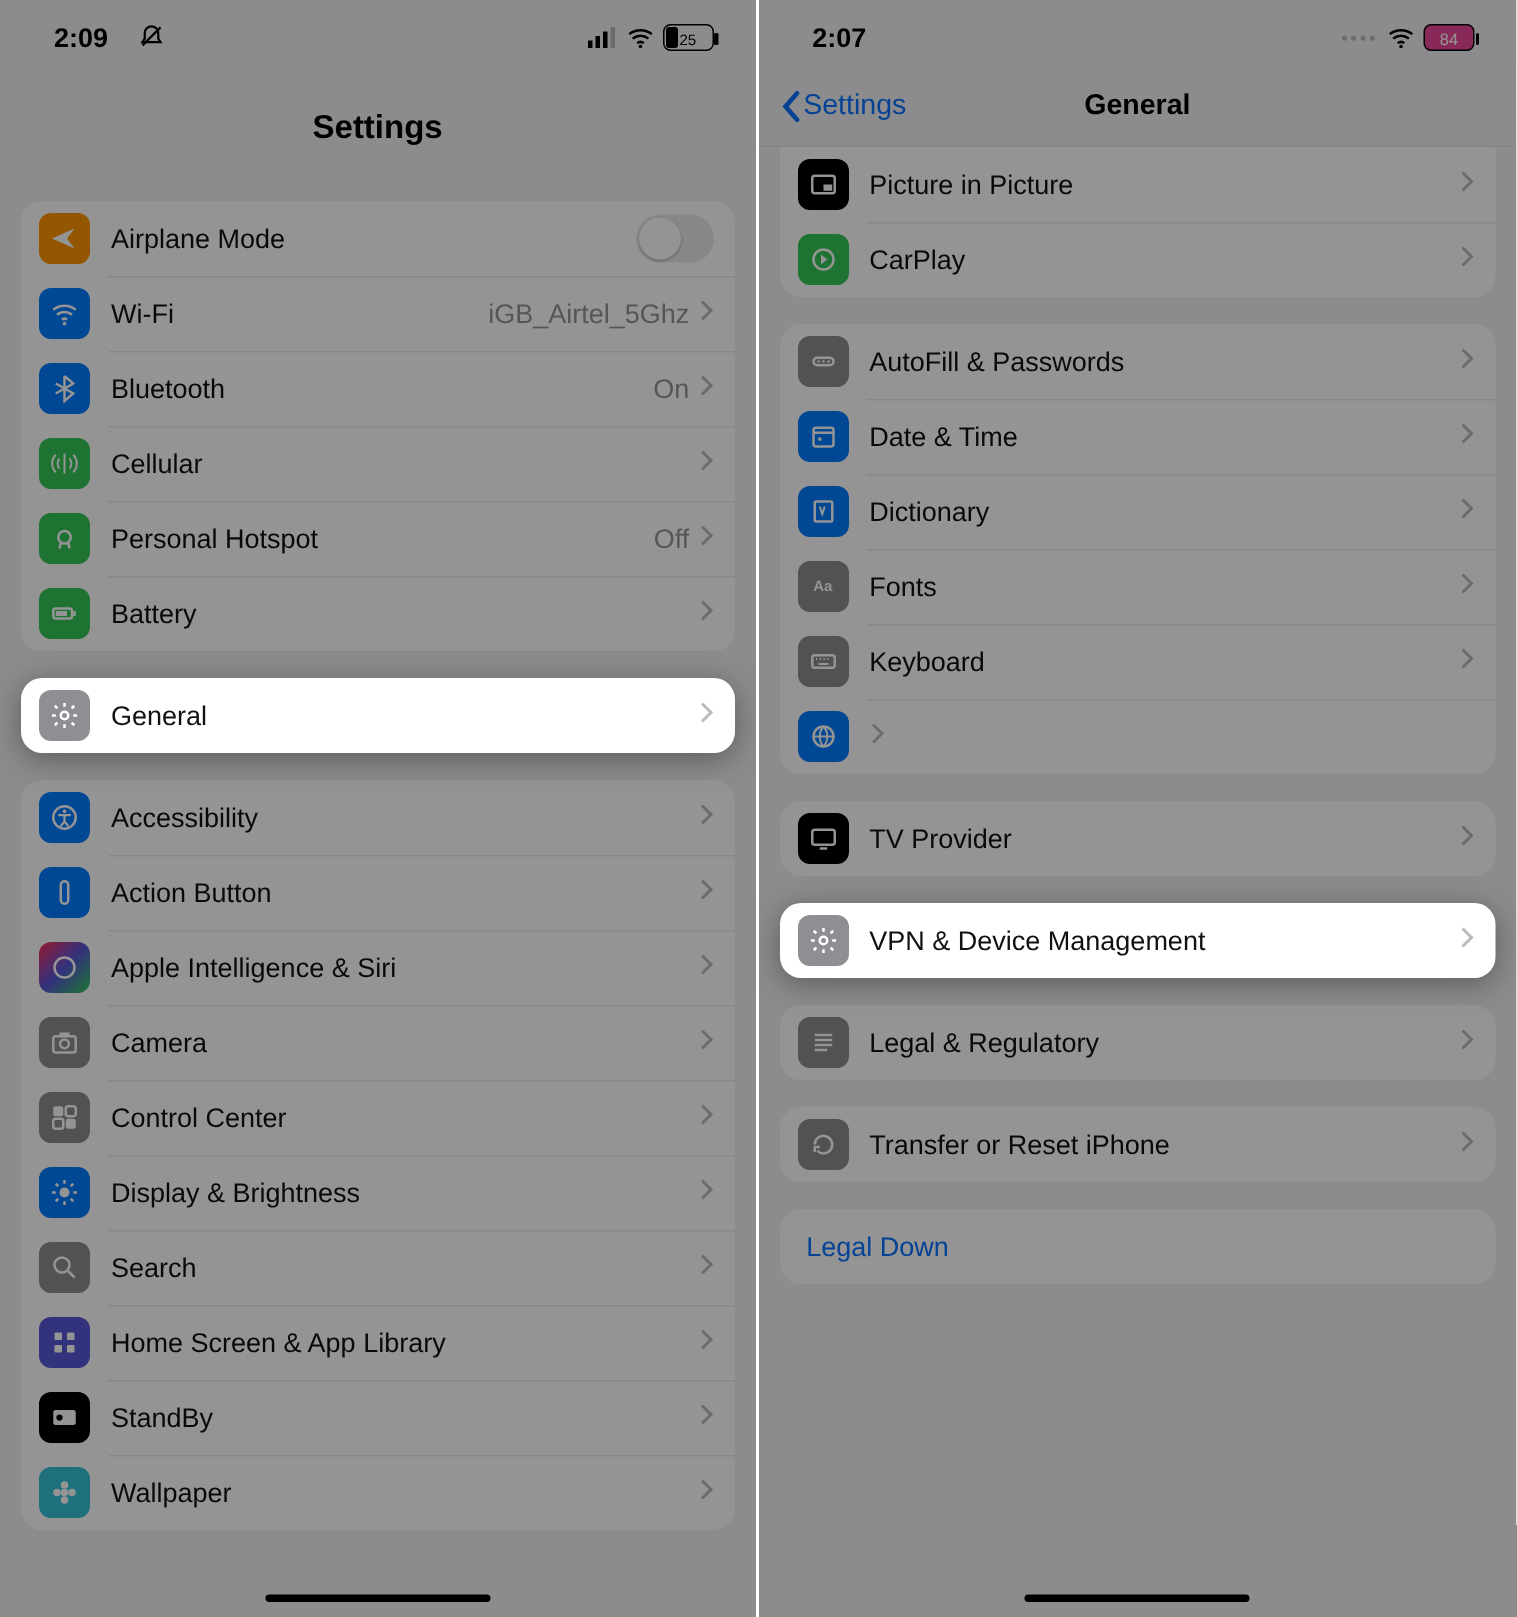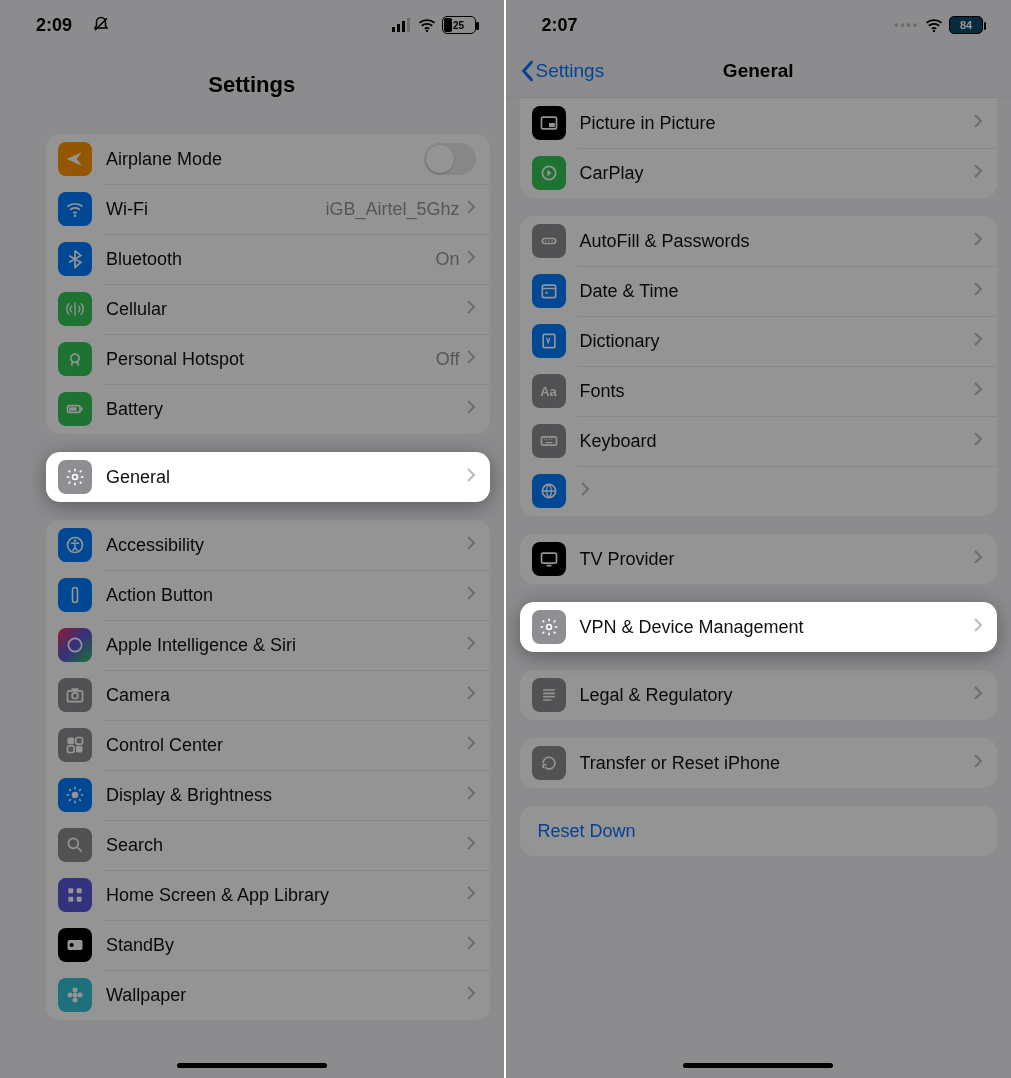--- a/index.html
+++ b/index.html
@@ -69,21 +69,21 @@
     font-size:19px;
     gap:2px;
   }
   .nav-title { font-weight:600; font-size:19px; }
 
   
   .scroll {
     overflow-y: hidden;
     height: calc(100% - 44px - 54px);
   }
-  .left .scroll { height: calc(100% - 44px - 72px); margin-left: 32px; }
+  .left .scroll { height: calc(100% - 44px - 72px); }
   .group {
     background:#fff;
     margin: 18px 14px;
     border-radius: 14px;
     overflow:hidden;
   }
   .group.tight { margin-top:10px; margin-bottom:10px; }
   .row {
     display:flex;
     align-items:center;
@@ -161,28 +161,28 @@
     width:150px; height:5px;
     border-radius:3px;
     background:#000;
   }
 
   
   .dots { letter-spacing:2px; color:#b9b9b9; font-size:12px; }
 
   
   .batt {
-    display:inline-flex; align-items:center; justify-content:center;
+    display:inline-flex; align-items:flex-end; justify-content:center;
     width:34px; height:18px;
     border:1.5px solid #000; border-radius:5px;
-    font-size:11px; font-weight:700;
+    font-size:11px; font-weight:400;
     position:relative;
   }
   .batt::after { content:""; position:absolute; right:-4px; top:5px; width:2.5px; height:8px; background:#000; border-radius:1px;}
-  .batt.filled { background:#0c4a6e; color:#fff; border-color:#000; }
+  .batt.filled { background:#ec4899; color:#fff; border-color:#000; }
   .batt .fill { position:absolute; left:1px; top:1px; bottom:1px; background:#000; border-radius:2px; }
 </style>
 </head>
 <body>
 
 <div class="phone left">
   <div class="statusbar">
     <div class="time-wrap">
       <span>2:09</span>
       <svg width="18" height="18" viewBox="0 0 24 24">
@@ -521,21 +521,21 @@
               <path d="M9 8l2 6 2-6" stroke="#fff" stroke-width="1.6" fill="none"></path>
             </svg>
           </div>
           <span class="label">Dictionary</span>
           <span class="chev"><svg width="10" height="16" viewBox="0 0 10 16">
               <path d="M2 2l6 6-6 6" stroke="currentColor" stroke-width="2" fill="none"></path>
             </svg></span>
         </div>
         <div class="row">
           <div class="icon" style="background: rgb(142, 142, 147);">
-            <span style="color:#fff;font-weight:700;font-size:13px">Aa</span>
+            <span style="color:#fff;font-weight:700;font-size:10px">Aa</span>
           </div>
           <span class="label">Fonts</span>
           <span class="chev"><svg width="10" height="16" viewBox="0 0 10 16">
               <path d="M2 2l6 6-6 6" stroke="currentColor" stroke-width="2" fill="none"></path>
             </svg></span>
         </div>
         <div class="row">
           <div class="icon" style="background: rgb(142, 142, 147);">
             <svg width="20" height="20" viewBox="0 0 24 24">
               <rect x="3" y="7" width="18" height="10" rx="2" fill="none" stroke="#fff" stroke-width="2"></rect>
@@ -613,20 +613,20 @@
             </svg>
           </div>
           <span class="label">Transfer or Reset iPhone</span>
           <span class="chev"><svg width="10" height="16" viewBox="0 0 10 16">
               <path d="M2 2l6 6-6 6" stroke="currentColor" stroke-width="2" fill="none"></path>
             </svg></span>
         </div>
       </div>
     <div class="group link-row" style="margin-bottom:40px;">
       <div class="row">
-        <span class="label" style="margin-left:6px">Reset Down</span>
+        <span class="label" style="margin-left:6px">Legal Down</span>
       </div>
     </div>
   </div>
 
   <div class="home-ind"></div>
   <div class="dim"></div>
 </div>
 
 </body></html>

